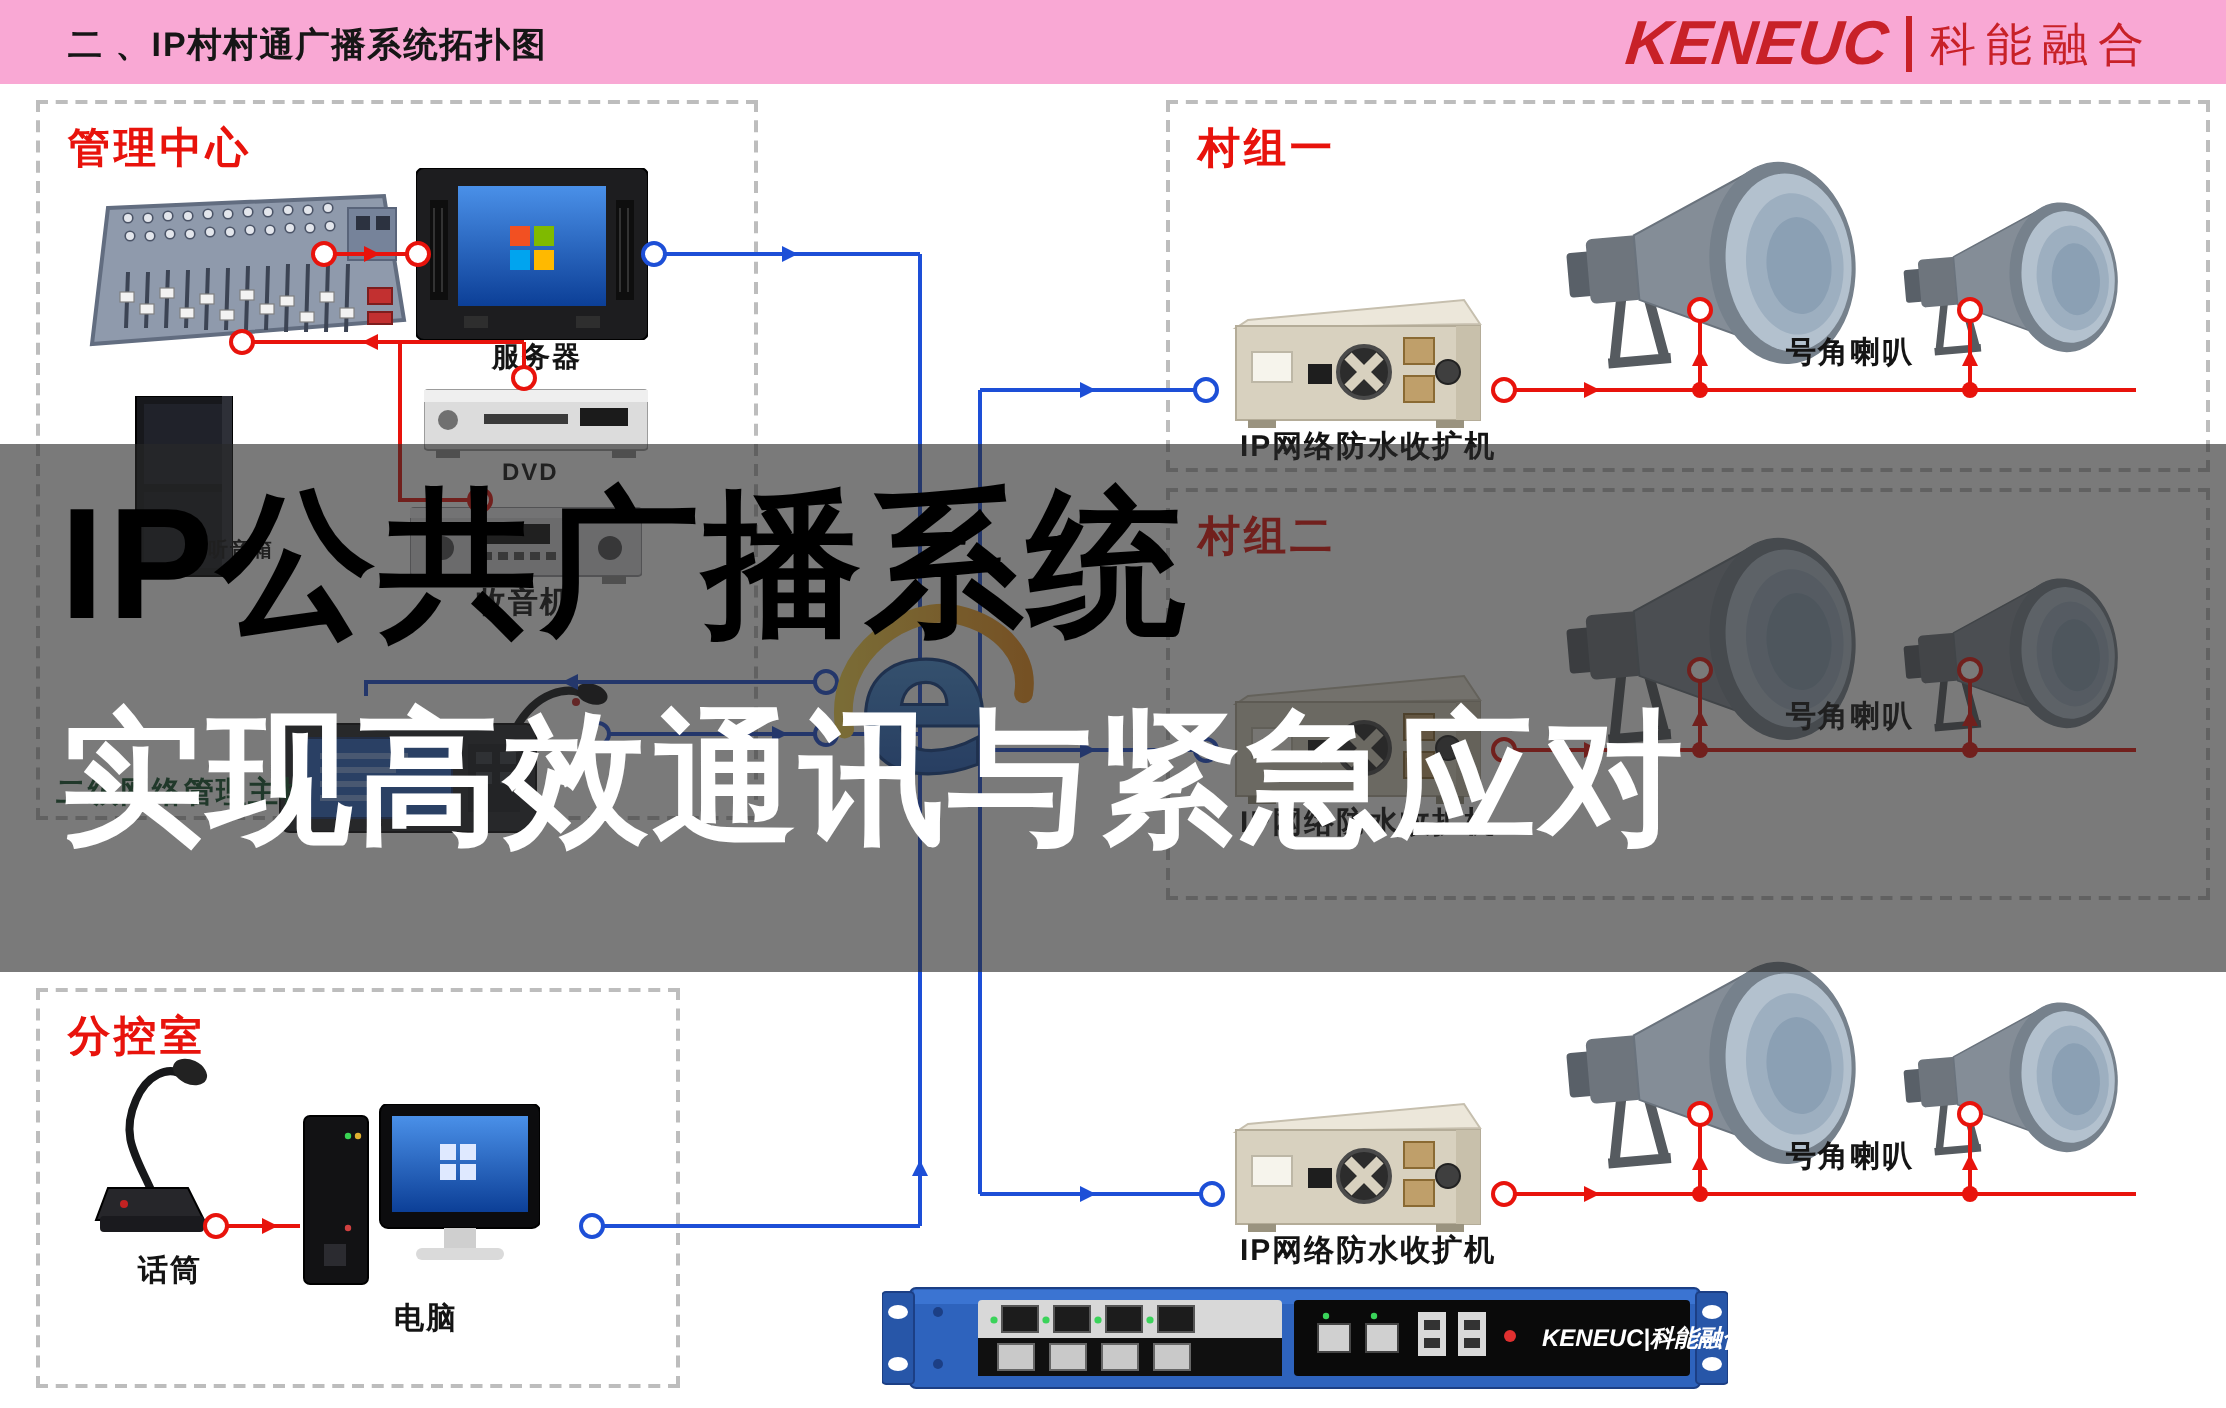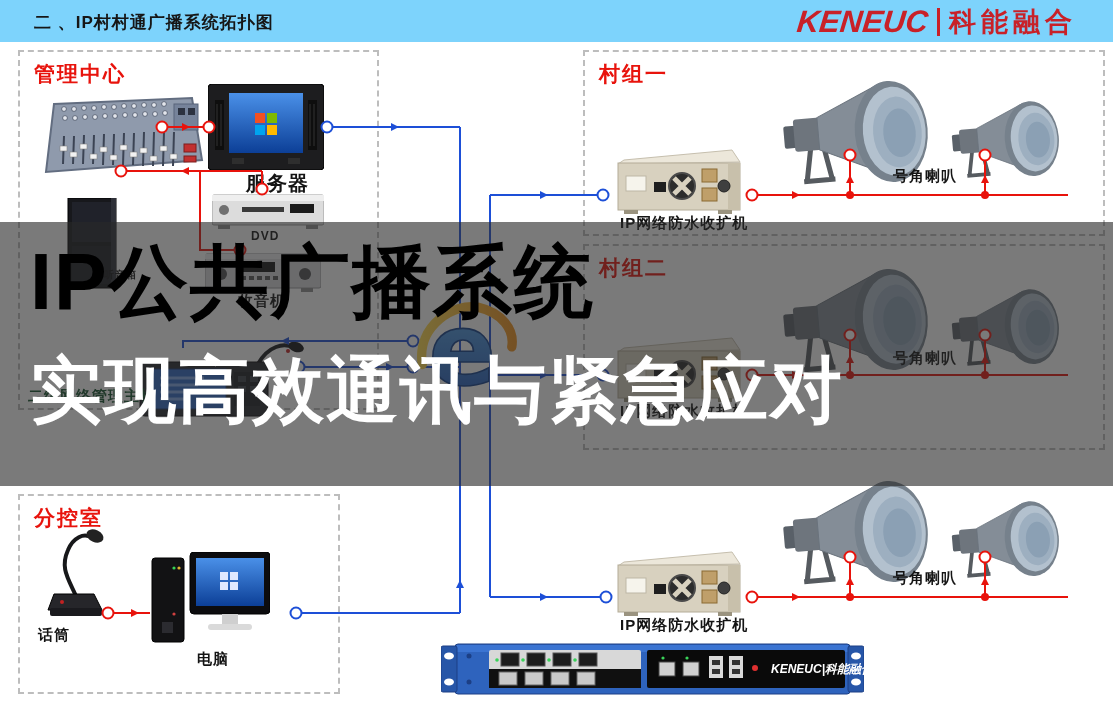--- a/index.html
+++ b/index.html
@@ -1,24 +1,24 @@
 <!DOCTYPE html>
 <html><head>
 <meta charset="utf-8">
 <style>
   html,body{margin:0;padding:0;background:#fff;}
   .stage{position:relative;width:1113px;height:704px;background:#fff;overflow:hidden;
          font-family:"Liberation Sans","DejaVu Sans",sans-serif;}
   
-  .topbar{position:absolute;left:0;top:0;width:1113px;height:42px;background:#7dd3fc;z-index:6;}
+  .topbar{position:absolute;left:0;top:0;width:1113px;height:42px;background:#f9a8d4;z-index:6;}
   .page-title{position:absolute;left:34px;top:11px;font-size:17px;font-weight:bold;color:#161616;letter-spacing:1px;}
   .brand{position:absolute;right:36px;top:4px;display:flex;align-items:center;gap:9px;}
   .brand-en{font-size:31px;font-weight:bold;font-style:italic;color:#c82128;transform:skewX(-6deg);}
   .brand-bar{width:3px;height:28px;background:#c82128;}
-  .brand-cn{font-size:27px;font-weight:bold;color:#c82128;letter-spacing:5px;}
+  .brand-cn{font-size:23px;font-weight:normal;color:#c82128;letter-spacing:5px;}
   
   .gbox{position:absolute;border:2px dashed #bdbdbd;z-index:1;text-align:center;}
   .gbox-label{position:absolute;left:14px;top:8px;font-size:21px;font-weight:bold;color:#e8130c;letter-spacing:2px;}
   
   .lbl{position:absolute;font-size:15px;font-weight:bold;color:#141414;letter-spacing:1px;z-index:2;white-space:nowrap;}
   .lbl.red{color:#14532d;}
   .dev{position:absolute;z-index:2;}
   .wires{position:absolute;left:0;top:0;z-index:3;}
   .ie{position:absolute;left:414px;top:298px;z-index:4;}
   
@@ -152,21 +152,21 @@
     <rect x="21" y="9" width="74" height="60" fill="url(#scr)"></rect>
     <g>
       <rect x="47" y="29" width="10" height="10" fill="#f25022"></rect>
       <rect x="59" y="29" width="10" height="10" fill="#7fba00"></rect>
       <rect x="47" y="41" width="10" height="10" fill="#00a4ef"></rect>
       <rect x="59" y="41" width="10" height="10" fill="#ffb900"></rect>
     </g>
     <rect x="24" y="74" width="12" height="6" fill="#2e2e2e"></rect>
     <rect x="80" y="74" width="12" height="6" fill="#2e2e2e"></rect>
   </svg>
-  <span class="lbl" style="left:246px;top:170px;font-size:20px">服务器</span>
+  <span class="lbl" style="left:246px;top:170px;font-size:14px">服务器</span>
 
   <svg class="dev" style="left:66px;top:198px" width="52" height="92" viewBox="0 0 52 92">
     <rect x="2" y="0" width="48" height="90" fill="#17181c" stroke="#000"></rect>
     <rect x="6" y="4" width="40" height="40" fill="#20222a"></rect>
     <rect x="6" y="48" width="40" height="38" fill="#1c1e24"></rect>
     <rect x="45" y="0" width="5" height="90" fill="#2e3038"></rect>
   </svg>
   <span class="lbl" style="left:93px;top:268px;font-size:10px">监听音箱</span>
 
   <svg class="dev" style="left:212px;top:193px" width="112" height="36" viewBox="0 0 112 36">
@@ -215,21 +215,21 @@
   </svg>
   <span class="lbl red" style="left:28px;top:387px">二级网络管理主机</span>
 
   <svg class="dev" style="left:40px;top:522px" width="70" height="105" viewBox="0 0 70 105">
     <path d="M36,74 C28,56 20,46 28,28 C33,16 44,10 52,16" stroke="#17181a" stroke-width="4" fill="none"></path>
     <ellipse cx="55" cy="14" rx="9" ry="6" fill="#222" transform="rotate(25 55 14)"></ellipse>
     <path d="M8,88 L62,88 L54,72 L14,72 Z" fill="#26262a" stroke="#000"></path>
     <rect x="10" y="86" width="52" height="8" rx="2" fill="#1a1a1e"></rect>
     <circle cx="22" cy="80" r="2" fill="#c22222"></circle>
   </svg>
-  <span class="lbl" style="left:38px;top:626px">话筒</span>
+  <span class="lbl" style="left:69px;top:626px">话筒</span>
 
   <svg class="dev" style="left:150px;top:552px" width="120" height="96" viewBox="0 0 120 96">
     <rect x="2" y="6" width="32" height="84" rx="3" fill="#121214" stroke="#000"></rect>
     <circle cx="24" cy="16" r="1.6" fill="#39d353"></circle>
       <circle cx="29" cy="16" r="1.6" fill="#e0b030"></circle>
     <circle cx="24" cy="62" r="1.6" fill="#d04040"></circle>
     <rect x="12" y="70" width="11" height="11" fill="#2b2b30"></rect>
     <rect x="40" y="0" width="80" height="62" rx="4" fill="#0c0c0e" stroke="#000"></rect>
     <rect x="46" y="6" width="68" height="48" fill="url(#scr)"></rect>
     <g fill="#dfe9ff">

